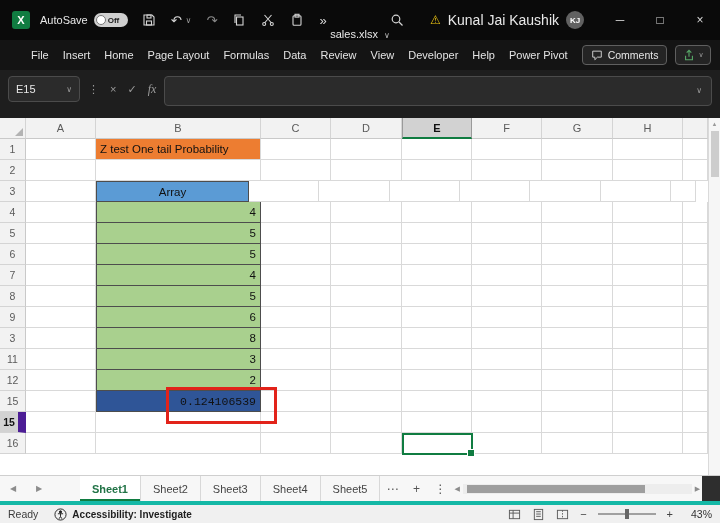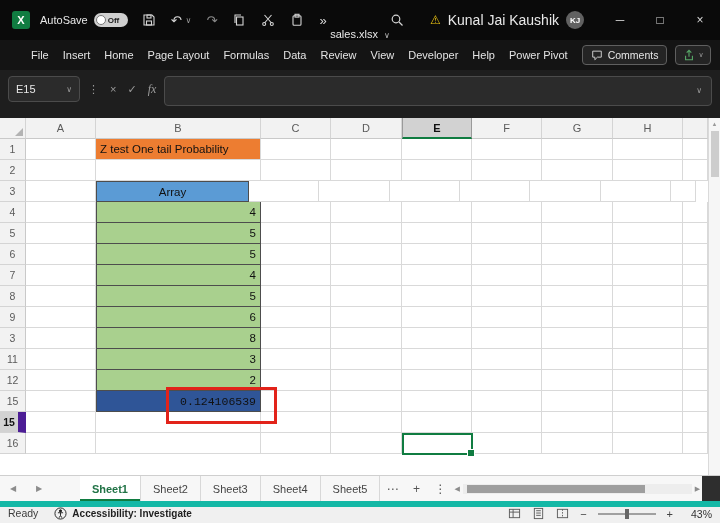--- a/index.html
+++ b/index.html
@@ -83,21 +83,21 @@
   .stab{padding:0 12px;display:flex;align-items:center;border-right:1px solid #d8d8d8;color:#444}
   .stab.active{background:#fff;color:#217346;font-weight:bold;box-shadow:inset 0 -2px 0 #107C41}
   .tabbtn{width:24px;display:flex;align-items:center;justify-content:center;color:#555;font-size:12px}
   .hscroll{margin-left:auto;display:flex;align-items:center;gap:3px;width:250px;padding:0 2px}
   .hscroll .harr{font-size:7px;color:#8c8c8c}
   .htrack{flex:1;height:10px;background:#ededed;position:relative}
   .hthumb{position:absolute;left:4px;top:1px;height:8px;width:78%;background:#9e9e9e}
   .scorner{width:18px;background:#2e2e2e}
 
   
-  .status{height:22px;background:#f0f0f0;border-top:6px solid #14b8a6;display:flex;align-items:flex-start;
+  .status{height:22px;background:#f0f0f0;border-top:4px solid #14b8a6;display:flex;align-items:center;
     font-size:10.5px;color:#3c3c3c;padding:0 8px;gap:16px;flex:0 0 auto}
   .acc{display:flex;align-items:center;gap:5px;font-weight:bold;font-size:10px;color:#1e1e1e}
   .sb-right{margin-left:auto;display:flex;align-items:center;gap:11px}
   .viewico svg{display:block}
   .zoomglyph{font-size:11px;color:#444}
   .ztrack{width:58px;height:2px;background:#a0a0a0;position:relative}
   .zknob{position:absolute;left:27px;top:-4px;width:4px;height:10px;background:#666}
   .zlabel{font-size:10.5px;color:#333;min-width:28px;text-align:right}
 </style>
 </head>

